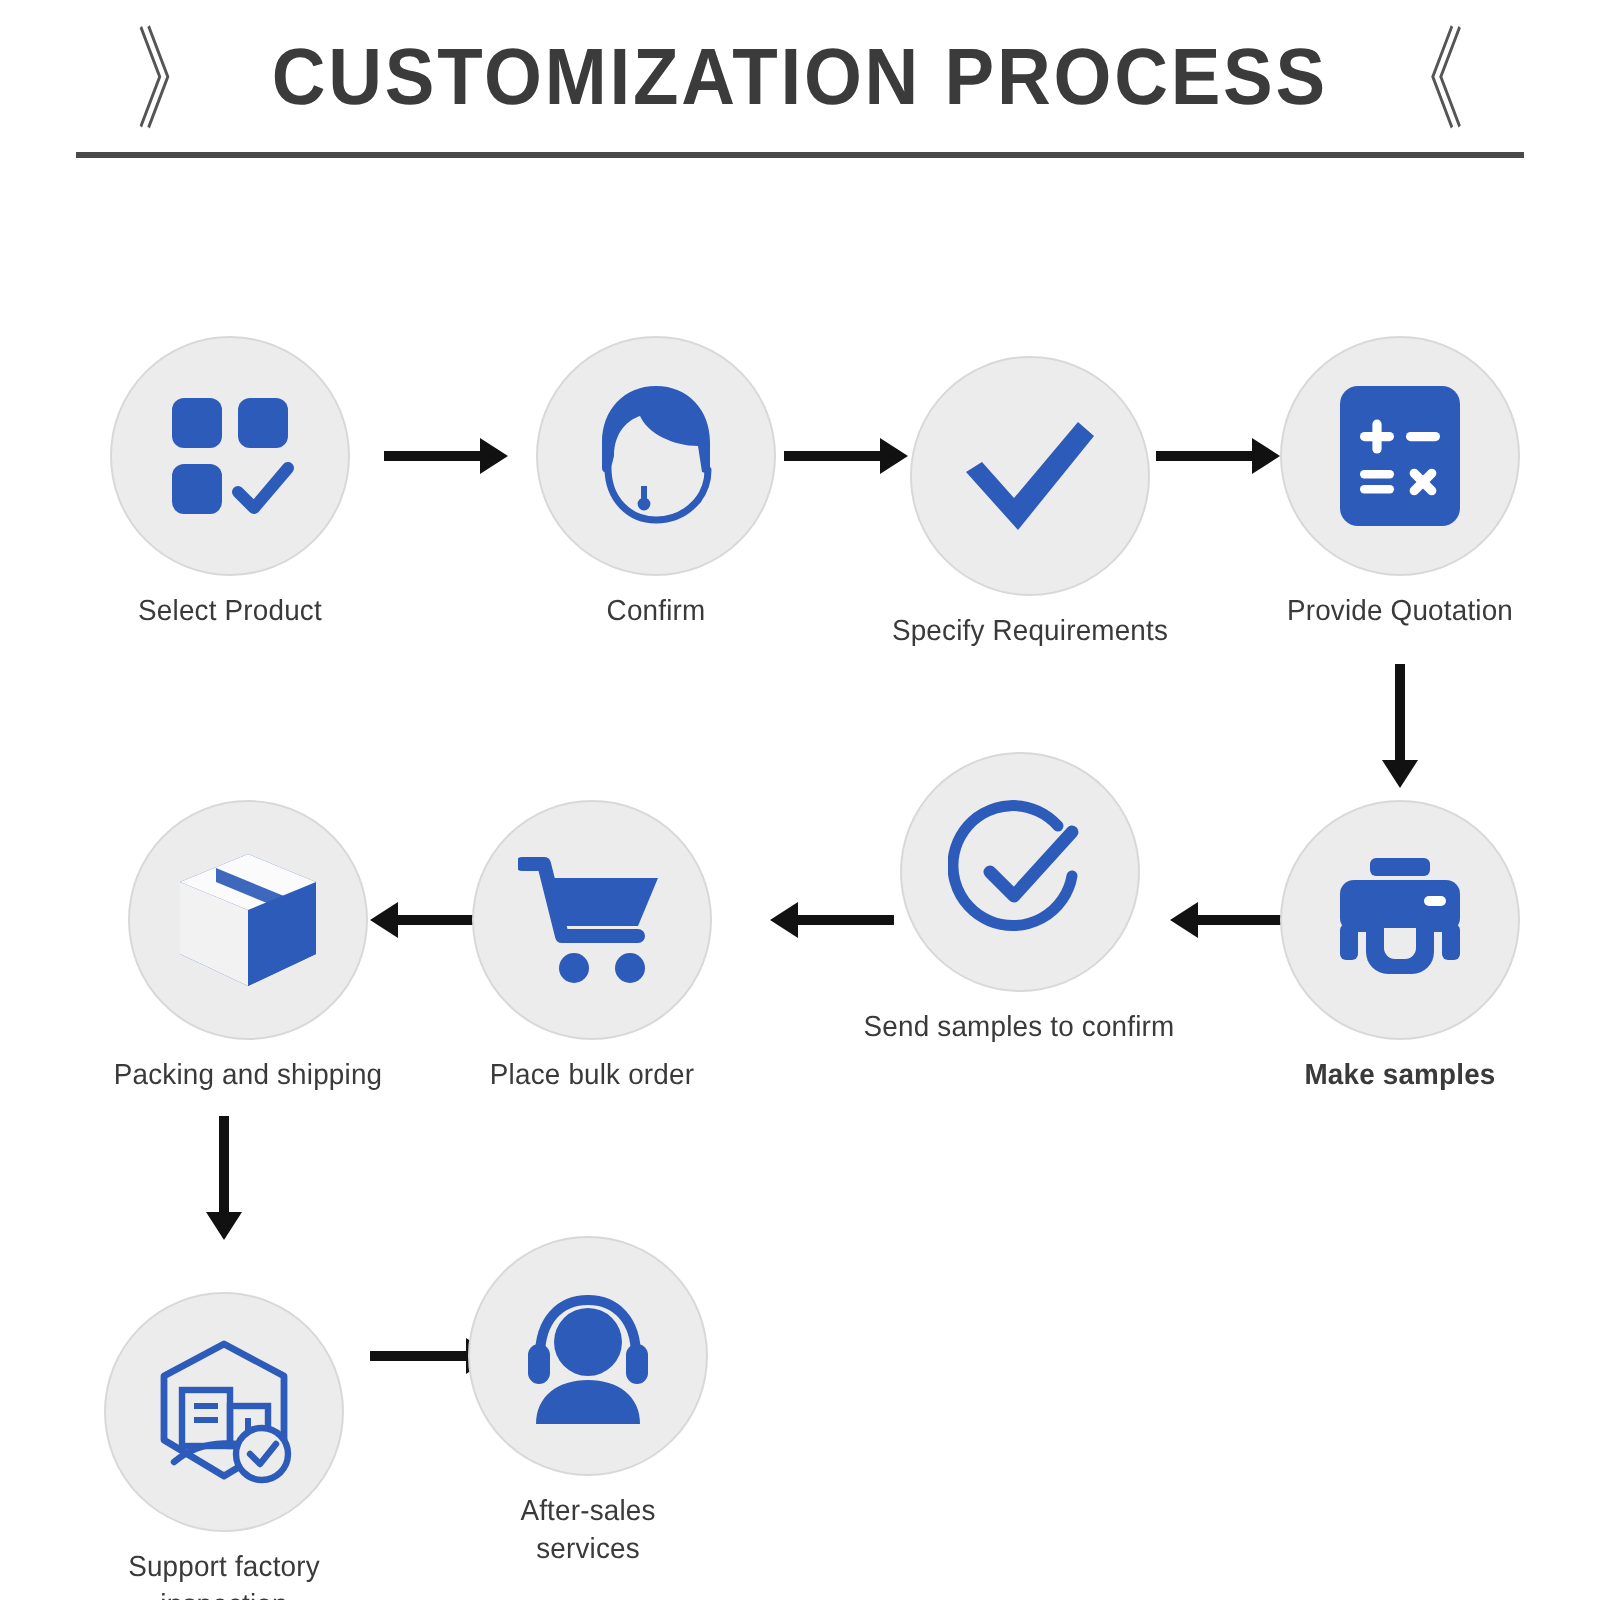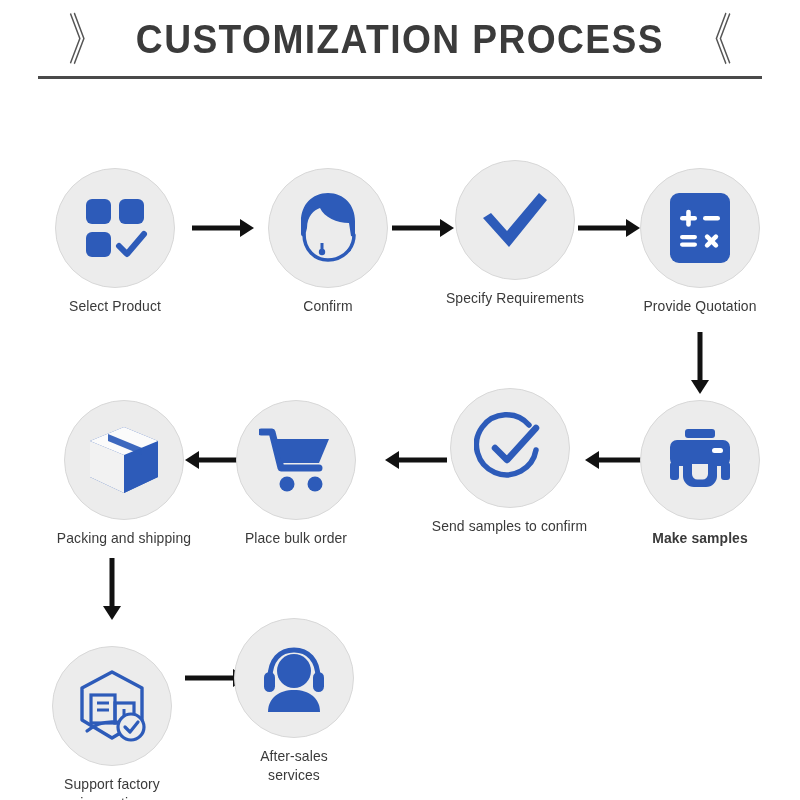--- a/index.html
+++ b/index.html
@@ -179,21 +179,21 @@
     </svg>
   </div>
   <div class="node-label">Confirm</div>
 </div>
 
 <div class="arrow-h right" style="left:392px; top:216px; width:62px; height:24px;">
   <div class="shaft" style="width:50px;"></div>
   <div class="head"></div>
 </div>
 
-<div class="node" style="left:453px; top:160px;">
+<div class="node" style="left:453px; top:178px;">
   <div class="bubble">
     <svg width="72" height="62" viewBox="0 0 72 62">
       <path d="M4 29 L12 24 L28 42 L60 4 L68 11 L30 58 Z" fill="#2d5bb9"></path>
     </svg>
   </div>
   <div class="node-label wide">Specify Requirements</div>
 </div>
 
 <div class="arrow-h right" style="left:578px; top:216px; width:62px; height:24px;">
   <div class="shaft" style="width:50px;"></div>
@@ -251,21 +251,21 @@
     </svg>
   </div>
   <div class="node-label">Place bulk order</div>
 </div>
 
 <div class="arrow-h left" style="left:385px; top:448px; width:62px; height:24px;">
   <div class="shaft" style="left:12px; width:50px;"></div>
   <div class="head"></div>
 </div>
 
-<div class="node" style="left:448px; top:388px;">
+<div class="node" style="left:448px; top:376px;">
   <div class="bubble">
     <svg width="72" height="72" viewBox="0 0 72 72">
       <path d="M55 13 A30 30 0 1 0 62 38" fill="none" stroke="#2d5bb9" stroke-width="5.5" stroke-linecap="round"></path>
       <path d="M21 36 L33 48 L62 16" fill="none" stroke="#2d5bb9" stroke-width="6.5" stroke-linecap="round" stroke-linejoin="round"></path>
     </svg>
   </div>
   <div class="node-label xwide">Send samples to confirm</div>
 </div>
 
 <div class="arrow-h left" style="left:585px; top:448px; width:62px; height:24px;">

